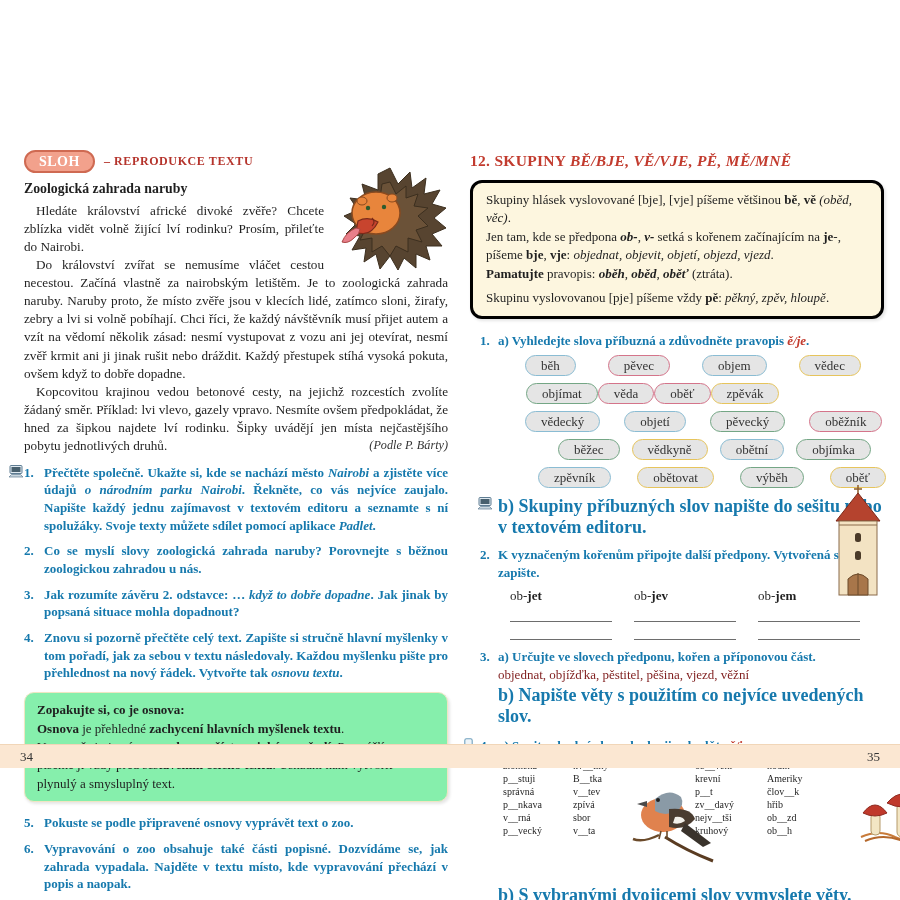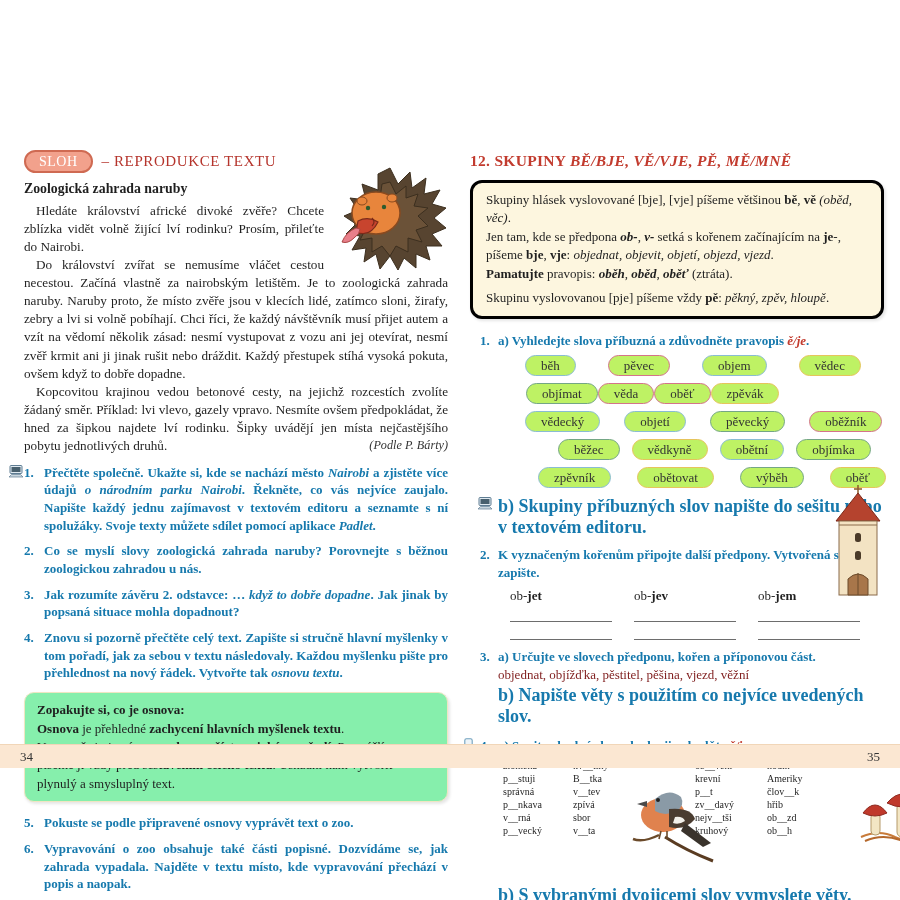--- a/index.html
+++ b/index.html
@@ -8,24 +8,24 @@
     font-family:"Liberation Serif", serif;color:#1f1f1f;
     -webkit-font-smoothing:antialiased;
   }
   .page{position:absolute;top:150px;}
   .left-page{left:24px;width:424px;}
   .right-page{left:470px;width:414px;}
 
   
   .lp-header{display:flex;align-items:center;gap:9px;margin-bottom:7px;}
   .badge{
-    background:#f2a18c;border:2px solid #cf6a52;color:#ffffff;font-weight:normal;
+    background:#f2a18c;border:2px solid #cf6a52;color:#ffffff;font-weight:bold;
     border-radius:13px;padding:0 13px;font-size:14px;line-height:19px;letter-spacing:.5px;
   }
-  .lp-title{color:#b5342c;font-weight:normal;font-size:15px;letter-spacing:.6px;}
+  .lp-title{color:#b5342c;font-weight:bold;font-size:12px;letter-spacing:.6px;}
 
   .article{font-size:13.2px;line-height:1.37;text-align:justify;}
   .article-title{font-weight:bold;font-size:13.8px;margin:2px 0 3px 0;text-align:left;}
   .article p{margin:0;text-indent:12px;}
   .lion-float{float:right;width:116px;height:106px;margin:-14px 0 2px 8px;}
   .attribution{font-style:italic;font-size:12.2px;text-align:right;margin-top:-18px;color:#333;}
 
   .ex-list{margin-top:10px;}
   .ex-item{display:flex;position:relative;margin-bottom:8px;color:#1679ad;font-weight:bold;font-size:13px;line-height:1.36;}
   .ex-num{flex:none;width:20px;}
@@ -61,21 +61,21 @@
   .rex-num{flex:none;width:18px;margin-left:10px;}
   .rex-body{flex:1;}
   .accent{color:#c23b2e;font-style:italic;}
   .sub-line{position:relative;padding-left:28px;color:#1679ad;font-weight:bold;font-size:18px;margin:8px 0;}
   .sub-line .margin-icon{left:7px;top:1px;}
 
   .chip-rows{margin:4px 0 6px 0;}
   .chip-row{display:flex;margin-bottom:7px;}
   .chip{
     border:1.6px solid #999;border-radius:11px;padding:0 15px;font-size:13px;line-height:19px;
-    color:#333;white-space:nowrap;background:#bef264;
+    color:#333;white-space:nowrap;background:#e5e5e5;
   }
   .chip[data-color="blue"]{border-color:#8abcd3;}
   .chip[data-color="pink"]{border-color:#d4748a;}
   .chip[data-color="yellow"]{border-color:#e6c45c;}
   .chip[data-color="green"]{border-color:#74a685;}
   .chip-row:nth-child(1){margin-left:55px;gap:32px;}
   .chip-row:nth-child(2){margin-left:56px;}
   .chip-row:nth-child(3){margin-left:55px;gap:24px;}
   .chip-row:nth-child(4){margin-left:88px;gap:12px;}
   .chip-row:nth-child(5){margin-left:55px;gap:26px;padding-left:13px;}

